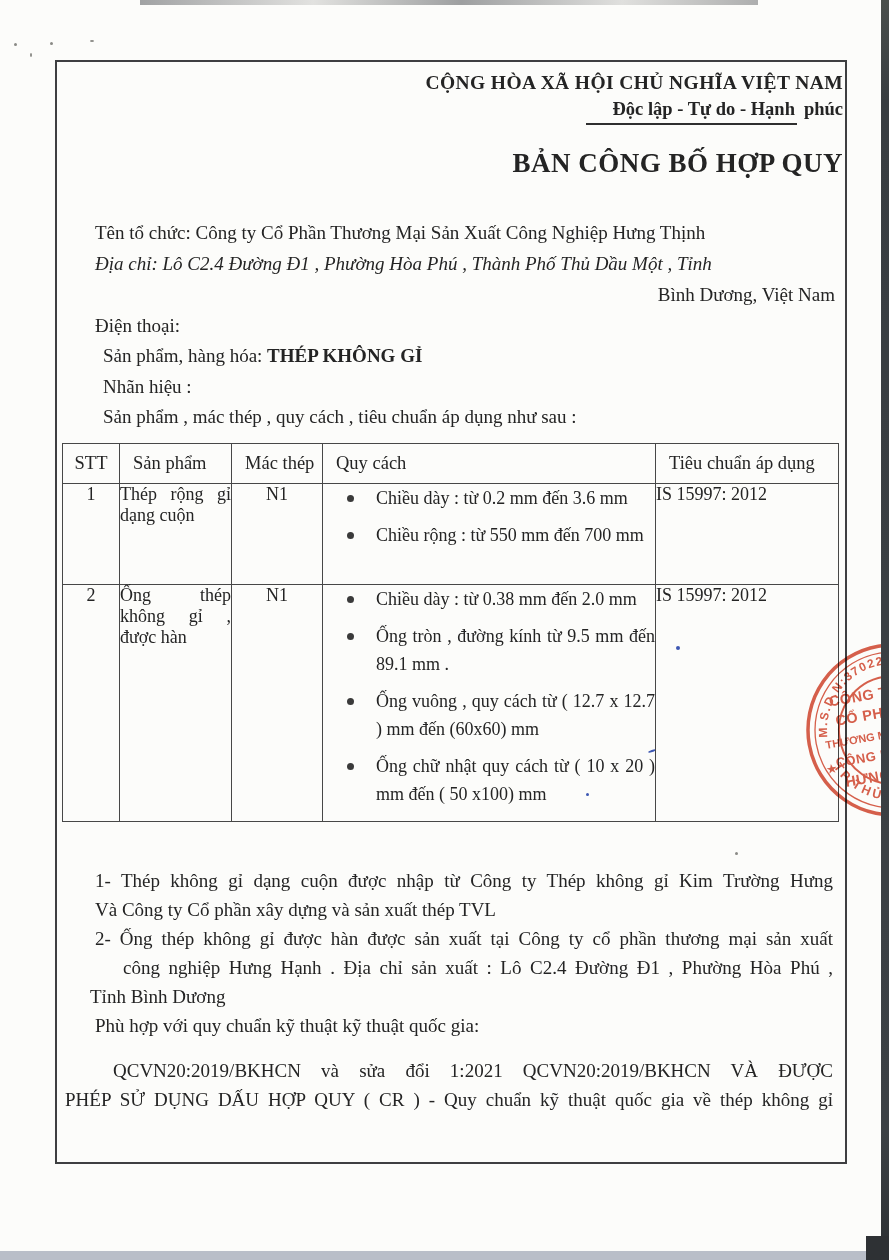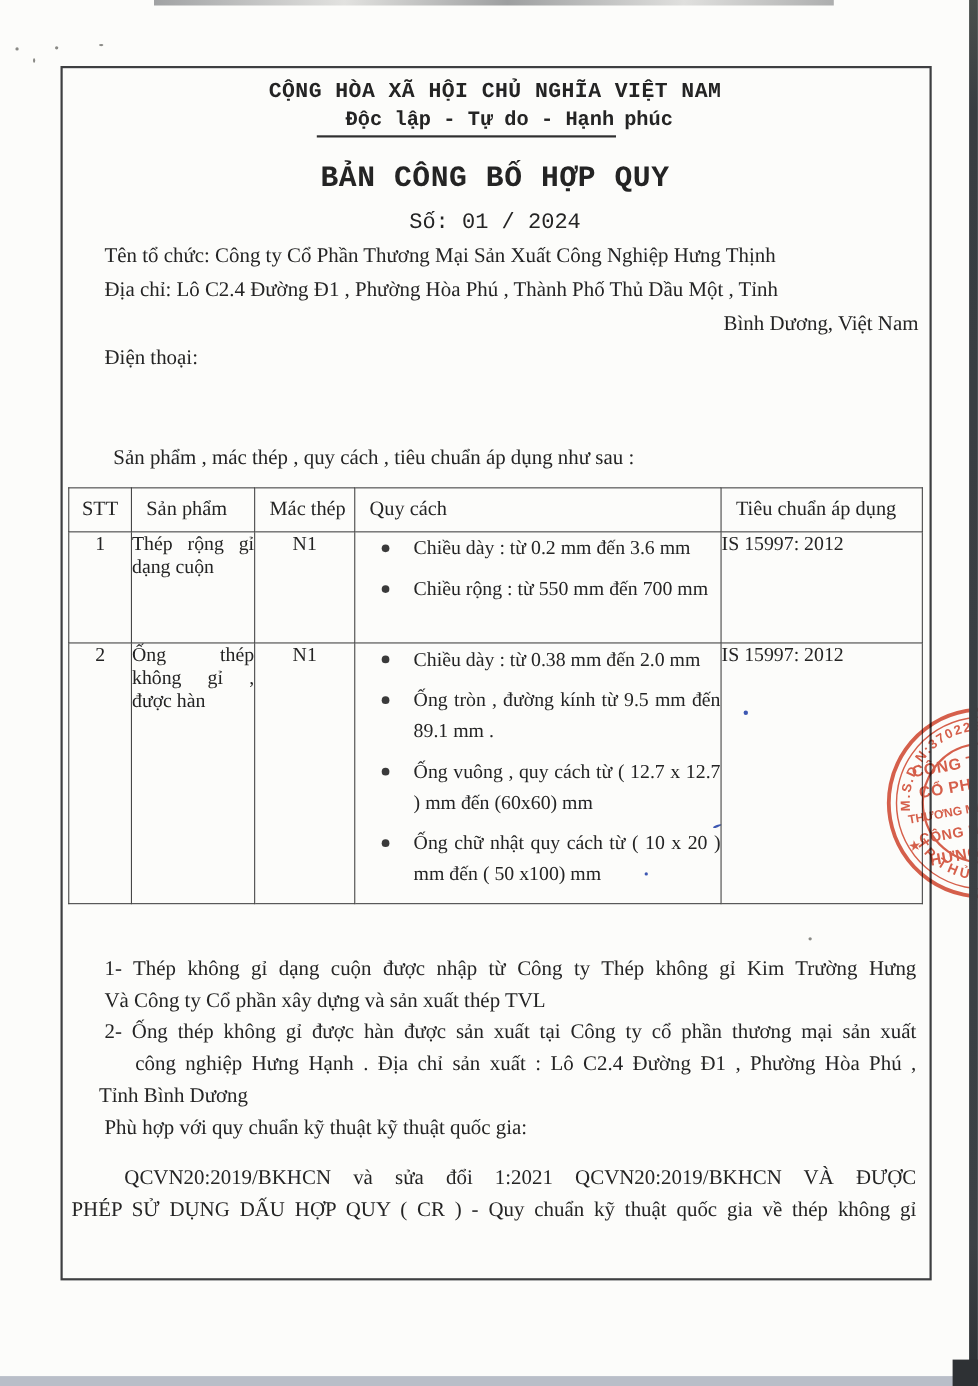--- a/index.html
+++ b/index.html
@@ -16,21 +16,21 @@
     background:linear-gradient(90deg,rgba(85,88,92,.55),rgba(165,165,162,.30) 28%,rgba(80,83,86,.55) 52%,rgba(150,150,148,.28) 78%,rgba(95,97,99,.5));}
   .scan-right-band{position:absolute;left:881px;top:0;width:8px;height:1257px;
     background:linear-gradient(180deg,#4a4f4c,#383d41 8%,#3c4145 90%,#2c3033);z-index:30;}
   .scan-bottom-strip{position:absolute;left:0;top:1251px;width:889px;height:9px;background:#b9bec8;z-index:29;}
   .scan-corner-dark{position:absolute;left:866px;top:1236px;width:23px;height:24px;background:#2e3134;z-index:31;}
   .speck{position:absolute;background:#8a8a86;border-radius:50%;}
   .speck.blue{background:#3d57b2;}
   
   .frame{position:absolute;left:55px;top:60px;width:788px;height:1100px;border:2px solid #3e3f41;}
   
-  .c-line{position:absolute;left:57px;width:786px;text-align:center;font-family:Liberation Mono, monospace;}
+  .c-line{position:absolute;left:57px;width:786px;text-align:right;}
   .national-title{top:72px;font-size:19.5px;font-weight:bold;letter-spacing:.4px;}
   .motto{top:99px;font-size:18.5px;font-weight:bold;}
   .motto-main{display:inline-block;border-bottom:2.5px solid #2f2f2f;padding:0 2px 3px 26px;}
   .motto-tail{margin-left:7px;}
   .doc-title{top:148px;font-size:27px;font-weight:bold;letter-spacing:.5px;}
   .doc-number{top:191px;font-size:20px;}
   
   .info-line{position:absolute;left:95px;width:740px;font-size:19px;white-space:nowrap;}
   .indented{left:103px;}
   .bold{font-weight:bold;}
@@ -76,26 +76,29 @@
   <div class="speck blue" style="left:586px;top:793px;width:3px;height:3px;"></div>
   <div class="speck" style="left:735px;top:852px;width:3px;height:3px;"></div>
 
   <div class="frame"></div>
 
   <div class="c-line national-title">CỘNG HÒA XÃ HỘI CHỦ NGHĨA VIỆT NAM</div>
   <div class="c-line motto">
     <span class="motto-main">Độc lập - Tự do - Hạnh</span><span class="motto-tail">phúc</span>
   </div>
   <div class="c-line doc-title">BẢN CÔNG BỐ HỢP QUY</div>
-  <div class="c-line doc-number">Số: 01 / 2024</div>
 
   <div class="info-line" style="top:222px;">Tên tổ chức: Công ty Cổ Phần Thương Mại Sản Xuất Công Nghiệp Hưng Thịnh</div>
-  <div class="info-line" style="top:253px;">Địa chỉ: Lô C2.4 Đường Đ1 , Phường Hòa Phú , Thành Phố Thủ Dầu Một , Tỉnh</div>
+  <div class="info-line" style="top:253px;font-style:italic;">Địa chỉ: Lô C2.4 Đường Đ1 , Phường Hòa Phú , Thành Phố Thủ Dầu Một , Tỉnh</div>
   <div class="info-line" style="top:284px;text-align:right;">Bình Dương, Việt Nam</div>
   <div class="info-line" style="top:315px;">Điện thoại:</div>
+  <div class="info-line indented" style="top:345px;">
+    <span>Sản phẩm, hàng hóa: </span><span class="bold">THÉP KHÔNG GỈ</span>
+  </div>
+  <div class="info-line indented" style="top:376px;">Nhãn hiệu :</div>
   <div class="info-line indented" style="top:406px;">Sản phẩm , mác thép , quy cách , tiêu chuẩn áp dụng như sau :</div>
 
   <table class="conformity">
     <colgroup>
       <col style="width:57px">
         <col style="width:112px">
         <col style="width:91px">
         <col style="width:333px">
         <col style="width:183px">
     </colgroup>

